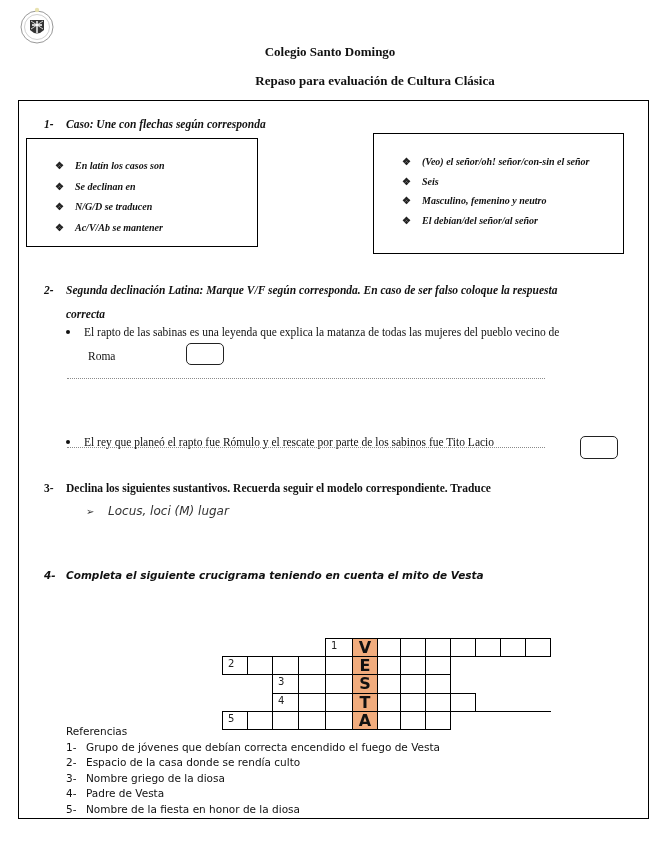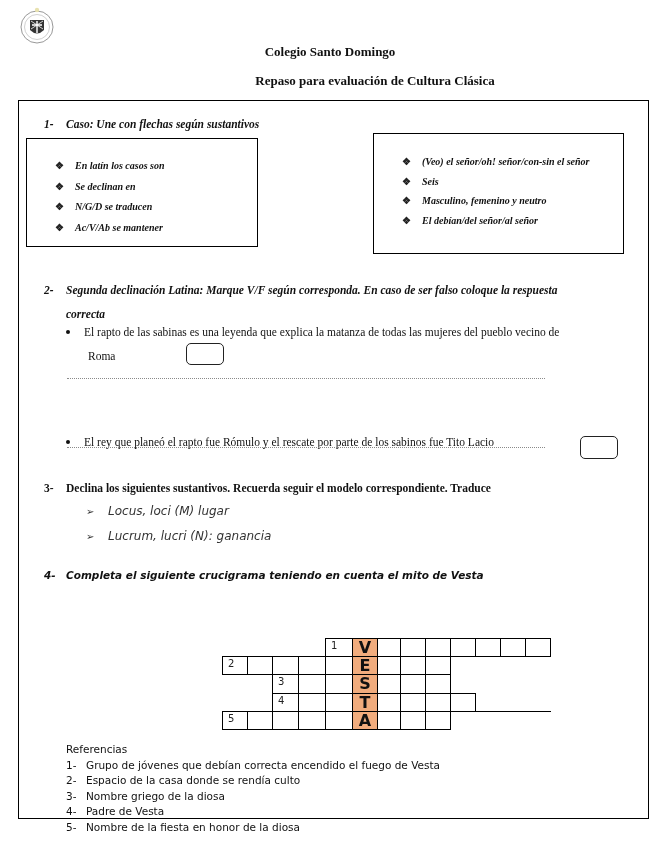--- a/index.html
+++ b/index.html
@@ -54,21 +54,21 @@
     <path d="M13 15 L25 23 M25 15 L13 23" stroke="#fff" stroke-width="0.8"></path>
   </svg>
 </div>
 
 <div class="abs title serif" style="top:44px;">Colegio Santo Domingo</div>
 <div class="abs title serif" style="top:73px;padding-left:45px;">Repaso para evaluación de Cultura Clásica</div>
 
 <div class="abs outer"></div>
 
 <div class="abs q-head serif" style="left:44px; top:118px;">
-  <span class="q-num">1-</span><span>Caso: Une con flechas según sustantivos</span>
+  <span class="q-num">1-</span><span>Caso: Une con flechas según corresponda</span>
 </div>
 
 <div class="abs box" style="left:26px; top:138px; width:232px; height:109px;">
   <ul class="bullets serif" style="position:absolute; left:22px; top:17px;">
     <li><span class="diamond">❖</span><span>En latín los casos son</span></li>
     <li><span class="diamond">❖</span><span>Se declinan en</span></li>
     <li><span class="diamond">❖</span><span>N/G/D se traducen</span></li>
     <li><span class="diamond">❖</span><span>Ac/V/Ab se mantener</span></li>
   </ul>
 </div>
@@ -98,21 +98,20 @@
   <div><span class="dot"></span><span>El rey que planeó el rapto fue Rómulo y el rescate por parte de los sabinos fue Tito Lacio</span></div>
 </div>
 <div class="abs dots-line" style="left:67px; top:447px; width:478px;"></div>
 <div class="abs answer-box" style="left:580px; top:436px; width:38px; height:23px;"></div>
 
 <div class="abs serif" style="left:44px; top:482px; font-weight:bold; font-size:11.5px;">
   <span class="q-num">3-</span><span>Declina los siguientes sustantivos. Recuerda seguir el modelo correspondiente. Traduce</span>
 </div>
 <div class="abs arrow-list sans" style="left:86px; top:499px;">
   <div><span class="arrow">➢</span><span>Locus, loci (M) lugar</span></div>
-  <div><span class="arrow">➢</span><span>Lucrum, lucri (N): ganancia</span></div>
 </div>
 
 <div class="abs sans" style="left:44px; top:569px; font-weight:bold; font-style:italic; font-size:10.5px;">
   <span class="q-num">4-</span><span>Completa el siguiente crucigrama teniendo en cuenta el mito de Vesta</span>
 </div>
 
 <div class="abs" style="left:0; top:0; width:660px; height:845px;">
 
   <div class="cw-cell" style="left:325px; top:638px; width:28px; height:19px;">
       <span class="cw-num sans">1</span>
@@ -176,20 +175,20 @@
   <div class="cw-cell" style="left:298px; top:711px; width:28px; height:19px;"></div>
   <div class="cw-cell" style="left:325px; top:711px; width:28px; height:19px;"></div>
   <div class="cw-cell cw-hl" style="left:352px; top:711px; width:26px; height:19px;">
       <span class="cw-letter sans">A</span>
     </div>
   <div class="cw-cell" style="left:377px; top:711px; width:24px; height:19px;"></div>
   <div class="cw-cell" style="left:400px; top:711px; width:26px; height:19px;"></div>
   <div class="cw-cell" style="left:425px; top:711px; width:26px; height:19px;"></div>
 </div>
 
-<div class="abs refs sans" style="left:66px; top:724px;margin-top:18px;">
+<div class="abs refs sans" style="left:66px; top:724px;">
   <div>Referencias</div>
   <div><span class="rn">1-</span><span>Grupo de jóvenes que debían correcta encendido el fuego de Vesta</span></div>
   <div><span class="rn">2-</span><span>Espacio de la casa donde se rendía culto</span></div>
   <div><span class="rn">3-</span><span>Nombre griego de la diosa</span></div>
   <div><span class="rn">4-</span><span>Padre de Vesta</span></div>
   <div><span class="rn">5-</span><span>Nombre de la fiesta en honor de la diosa</span></div>
 </div>
 
 </body></html>

